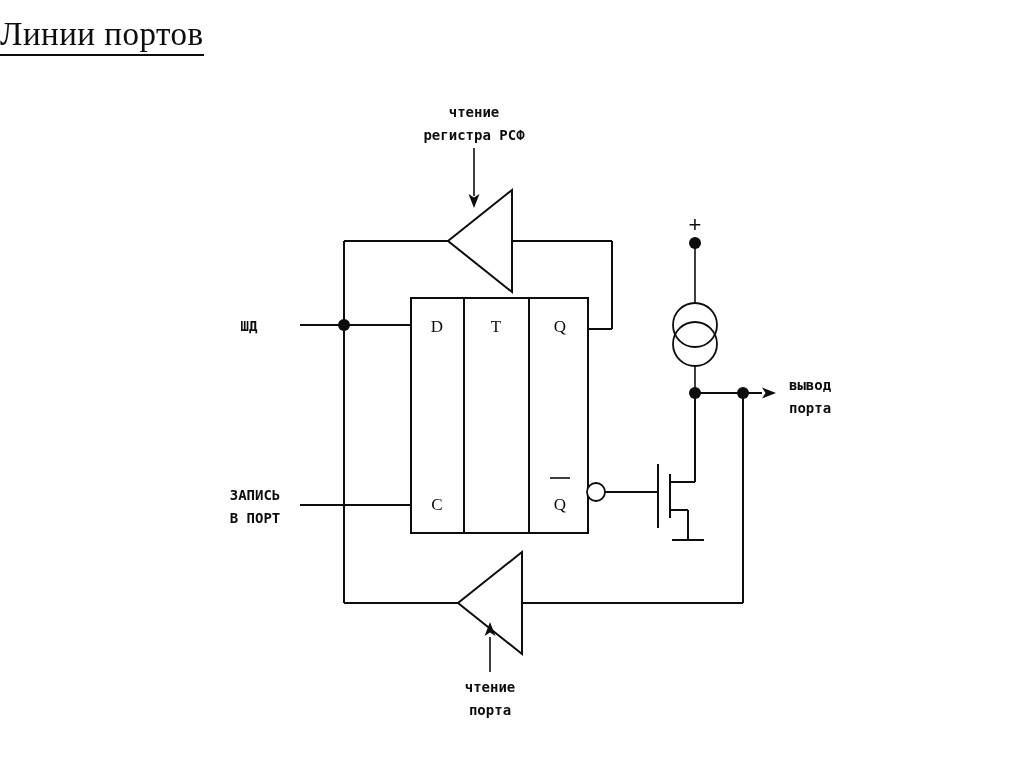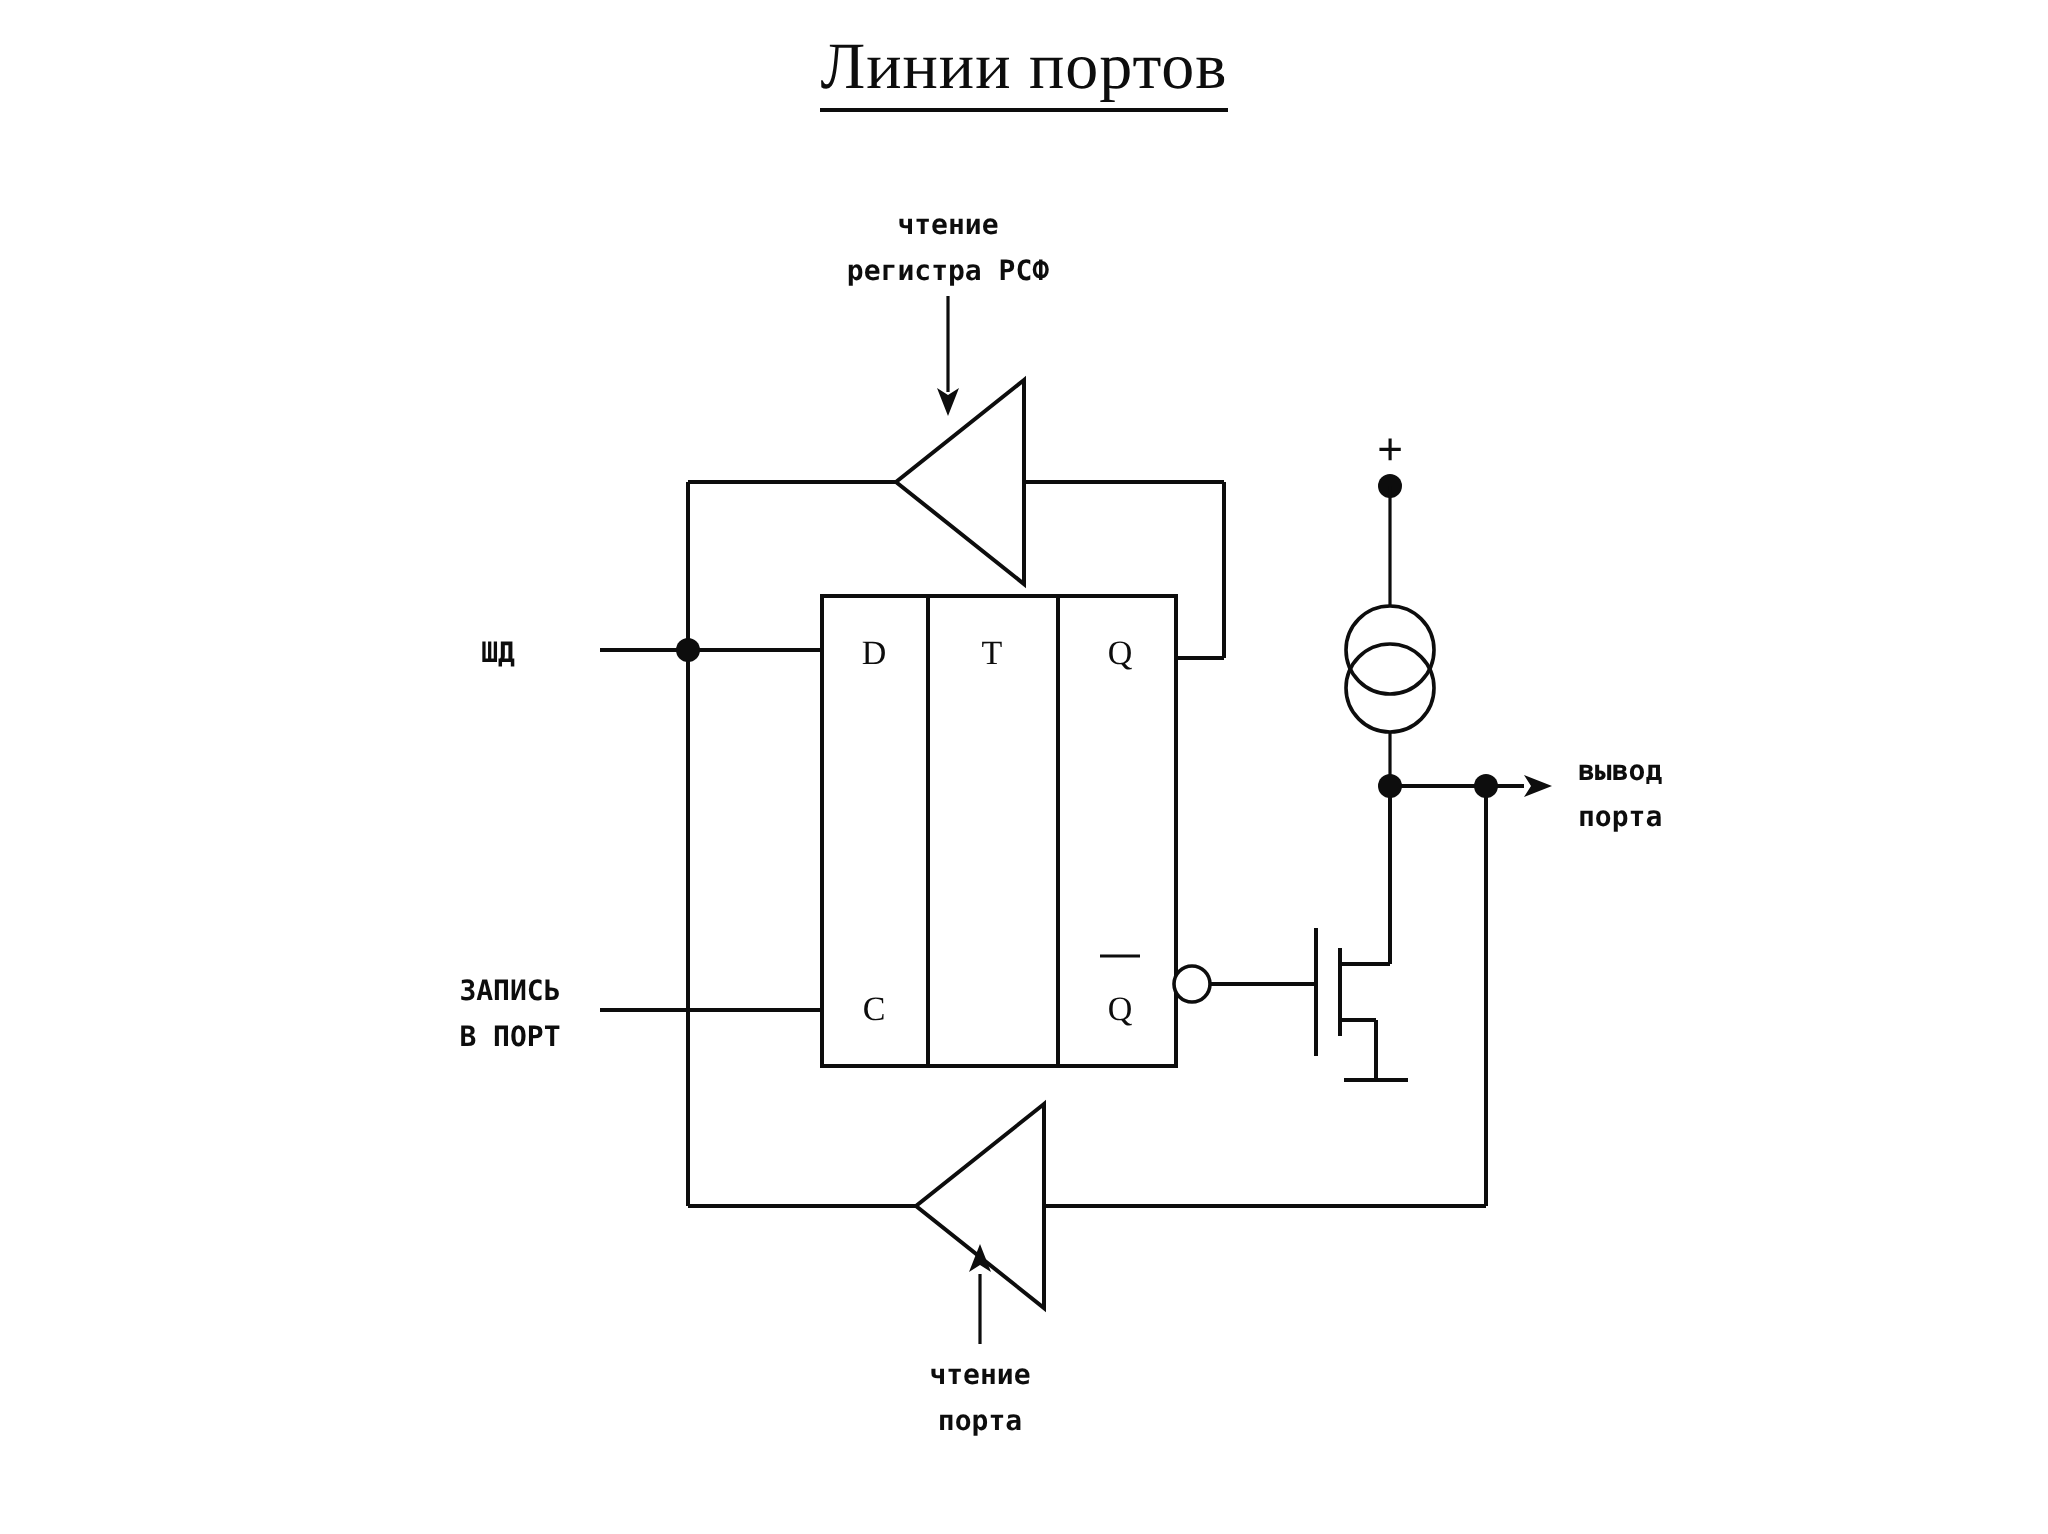--- a/index.html
+++ b/index.html
@@ -13,21 +13,21 @@
     height: 767px;
     background: #ffffff;
     overflow: hidden;
     font-family: "Liberation Sans", sans-serif;
   }
   #title {
     position: absolute;
     left: 0;
     top: 16px;
     width: 1024px;
-    text-align: center;
+    text-align: left;
     font-family: "Liberation Serif", serif;
     font-size: 33px;
     color: #0d0d0d;
     letter-spacing: 0.5px;
   }
   #title .t-underline {
     border-bottom: 2px solid #0d0d0d;
     padding-bottom: 2px;
   }
   svg#diagram {

